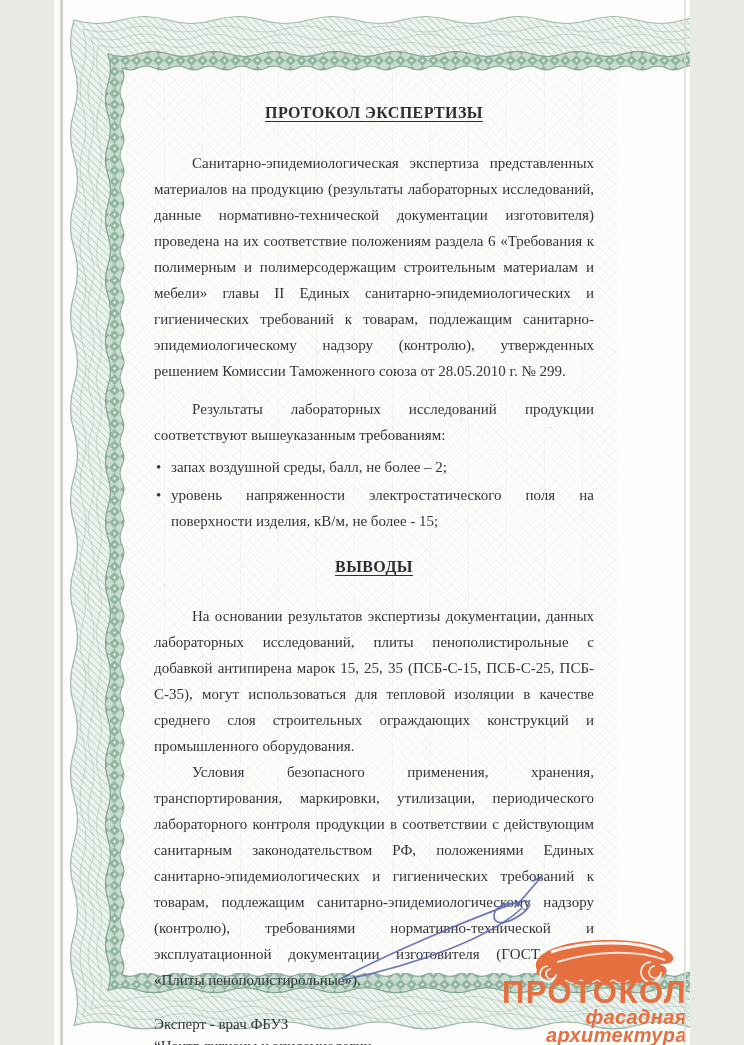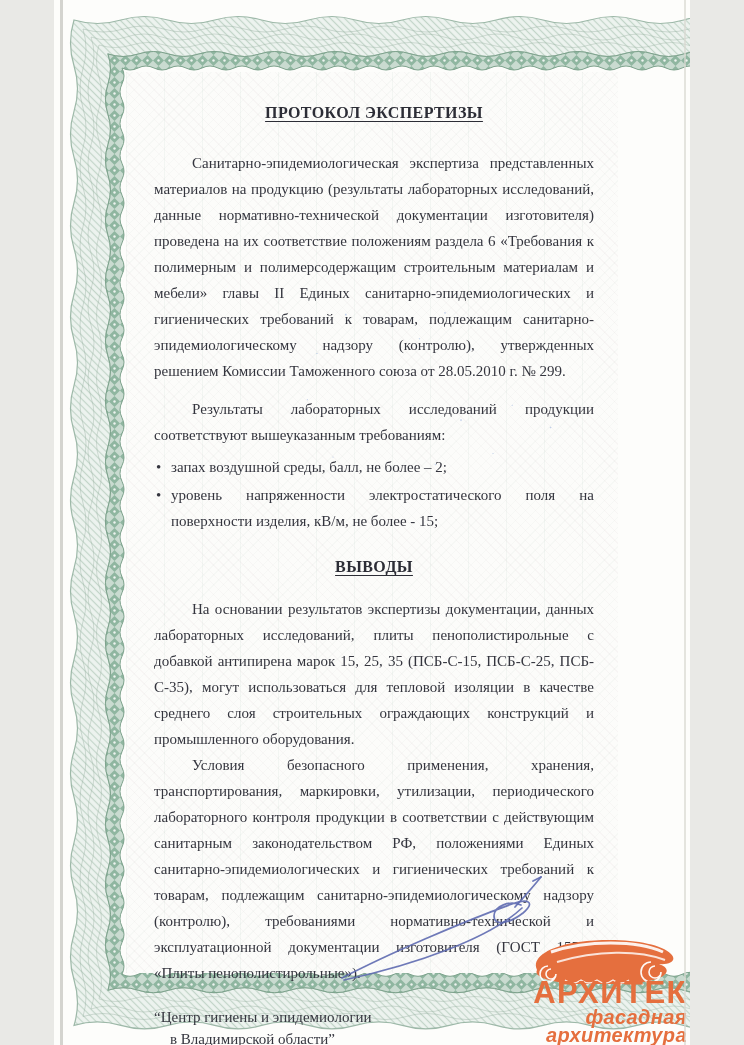--- a/index.html
+++ b/index.html
@@ -27,21 +27,21 @@
   }
   .content{
     position:absolute;left:0;top:0;right:0;bottom:0;
     padding:28px 24px 0 28px;
     font-size:15px;line-height:26px;
   }
   .h{ text-align:center;font-weight:bold;font-size:16px;letter-spacing:.4px;color:#2c2d36;}
   .h .u{ text-decoration:underline;text-underline-offset:3px;}
   .p{ margin:0;text-indent:38px;text-align:justify;}
   .mt-lg{margin-top:24px;} .mt-md{margin-top:12px;}
-  .mt-head{margin-top:20px;} .mb-head{margin-bottom:16px;}
+  .mt-head{margin-top:20px;} .mb-head{margin-bottom:23px;}
   ul.req{list-style:none;margin:6px 0 0 0;padding:0;}
   ul.req li{position:relative;padding-left:17px;text-align:justify;margin-top:2px;}
   ul.req li::before{content:"\2022";position:absolute;left:2px;top:0;font-size:15px;}
   .expert{position:relative;margin-top:20px;height:86px;}
   .expert-org{position:absolute;left:0;top:0;font-size:15px;line-height:22px;text-align:left;}
   .expert-org .ind{padding-left:16px;}
   .expert-name{position:absolute;right:8px;top:38px;font-size:18px;}
   .stamp{
     position:absolute;left:215px;top:298px;width:320px;height:185px;z-index:3;pointer-events:none;
     background-image:
@@ -120,20 +120,21 @@
 
       <div class="h mt-head mb-head">
         <span class="u">ВЫВОДЫ</span>
       </div>
 
       <p class="p">На основании результатов экспертизы документации, данных лабораторных исследований, плиты пенополистирольные с добавкой антипирена марок 15, 25, 35 (ПСБ-С-15, ПСБ-С-25, ПСБ-С-35), могут использоваться для тепловой изоляции в качестве среднего слоя строительных ограждающих конструкций и промышленного оборудования.</p>
       <p class="p">Условия безопасного применения, хранения, транспортирования, маркировки, утилизации, периодического лабораторного контроля продукции в соответствии с действующим санитарным законодательством РФ, положениями Единых санитарно-эпидемиологических и гигиенических требований к товарам, подлежащим санитарно-эпидемиологическому надзору (контролю), требованиями нормативно-технической и эксплуатационной документации изготовителя (ГОСТ 15588 «Плиты пенополистирольные»).</p>
 
       <div class="expert">
         <div class="expert-org">
+          <div>Эксперт - врач  ФБУЗ</div>
           <div>“Центр гигиены и эпидемиологии</div>
           <div class="ind">в Владимирской области”</div>
         </div>
         <div class="expert-name">Д. Д. Омельченко</div>
       </div>
 
     </div>
   </div>
 
   <div class="stamp"></div>
@@ -147,17 +148,17 @@
 
   <div class="logo">
     <svg class="cap" width="150" height="50" viewBox="0 0 150 50">
       <path d="M10 36 C4 24 22 12 52 8 C92 3 132 8 144 20 C150 26 144 31 132 30 C144 34 142 42 126 46 C100 53 40 52 22 46 C12 43 8 40 10 36 Z" fill="var(--brand-orange)"></path>
       <path d="M24 18 C60 6 110 6 136 18" stroke="#fff" stroke-width="3" fill="none" opacity=".9"></path>
       <path d="M30 28 C70 16 112 16 138 26" stroke="#fff" stroke-width="2" fill="none" opacity=".8"></path>
       <path d="M24 35 a5 5 0 1 0 5 5 a8 8 0 1 1 -8 -8" stroke="#fff" stroke-width="1.6" fill="none" opacity=".95"></path>
       <path d="M128 32 a6 6 0 1 0 6 6 a10 10 0 1 1 -10 -10" stroke="#fff" stroke-width="1.6" fill="none" opacity=".95"></path>
       <path d="M38 46 q8 6 16 0 q8 6 16 0 q8 6 16 0 q8 6 16 0" stroke="#fff" stroke-width="1.4" fill="none" opacity=".85"></path>
     </svg>
-    <span class="brand">АРХИТЕК</span>
+    <span class="brand">ПРОТОКОЛ</span>
     <span class="tagline">фасадная архитектура</span>
   </div>
 
 </div>
 
 </body></html>

